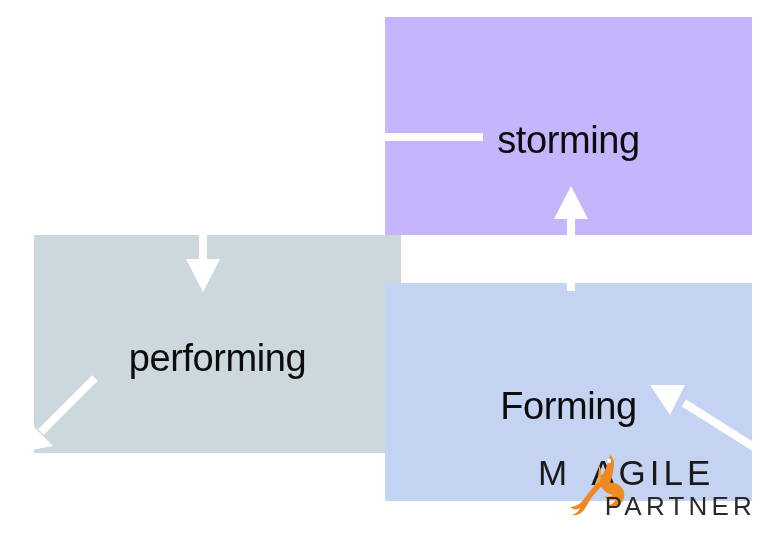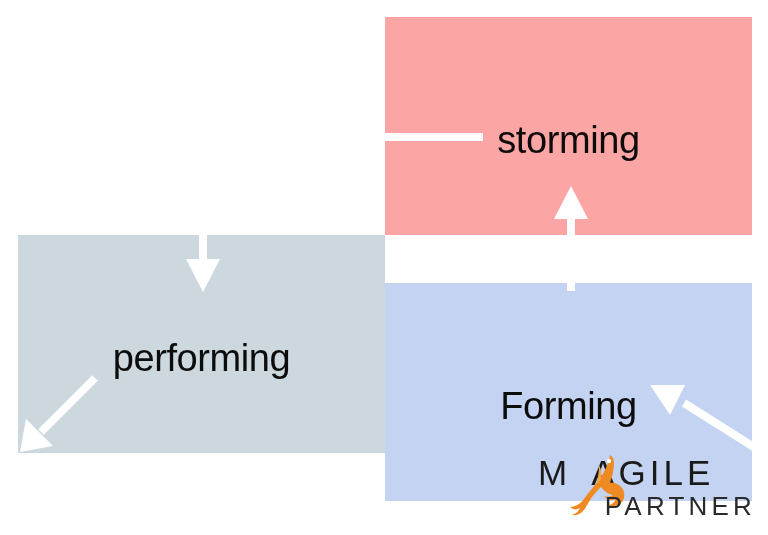--- a/index.html
+++ b/index.html
@@ -102,25 +102,25 @@
   }
 </style>
 </head>
 <body>
 
 <div id="canvas">
 
   <div id="matrix">
 
 
-    <div class="quad" id="quad-storming" style="background:#fca5a5;">
+    <div class="quad" id="quad-storming" style="background:#c4b5fd;">
       <div class="quad-label">storming</div>
     </div>
 
-    <div class="quad" id="quad-performing" style="background:#ccd8dd;">
+    <div class="quad" id="quad-performing" style="background:#ccd8dd;margin-left:16px;">
       <div class="quad-label">performing</div>
     </div>
 
     <div class="quad" id="quad-forming" style="background:#c4d3f2;">
       <div class="quad-label">Forming</div>
     </div>
 
   </div>
 
   <svg id="arrows" viewBox="0 0 768 535" width="768" height="535">

